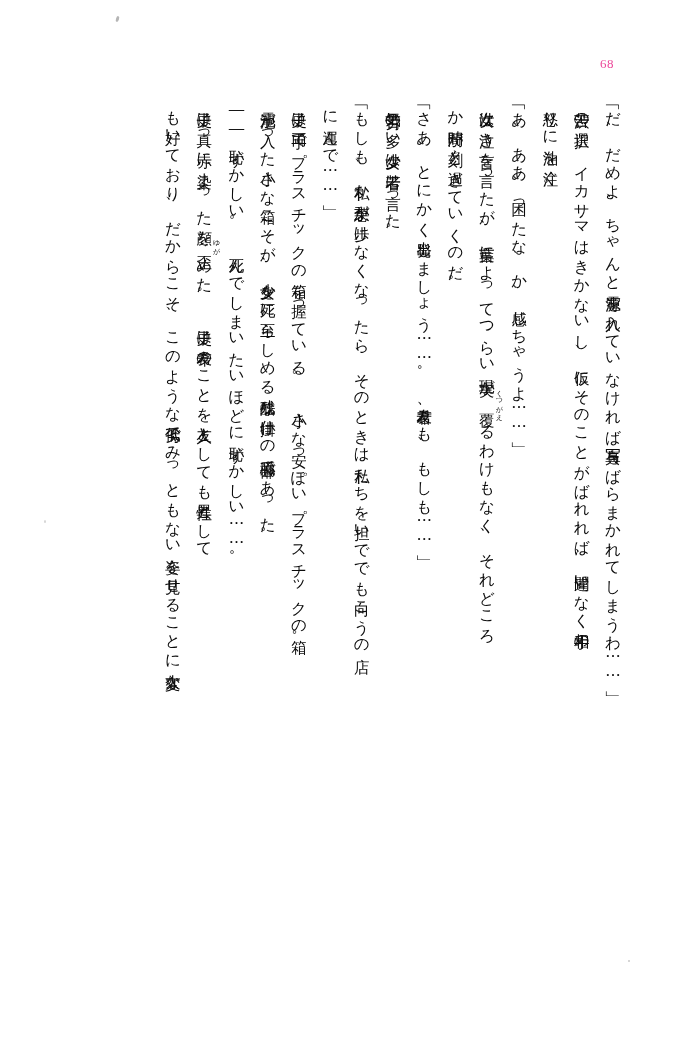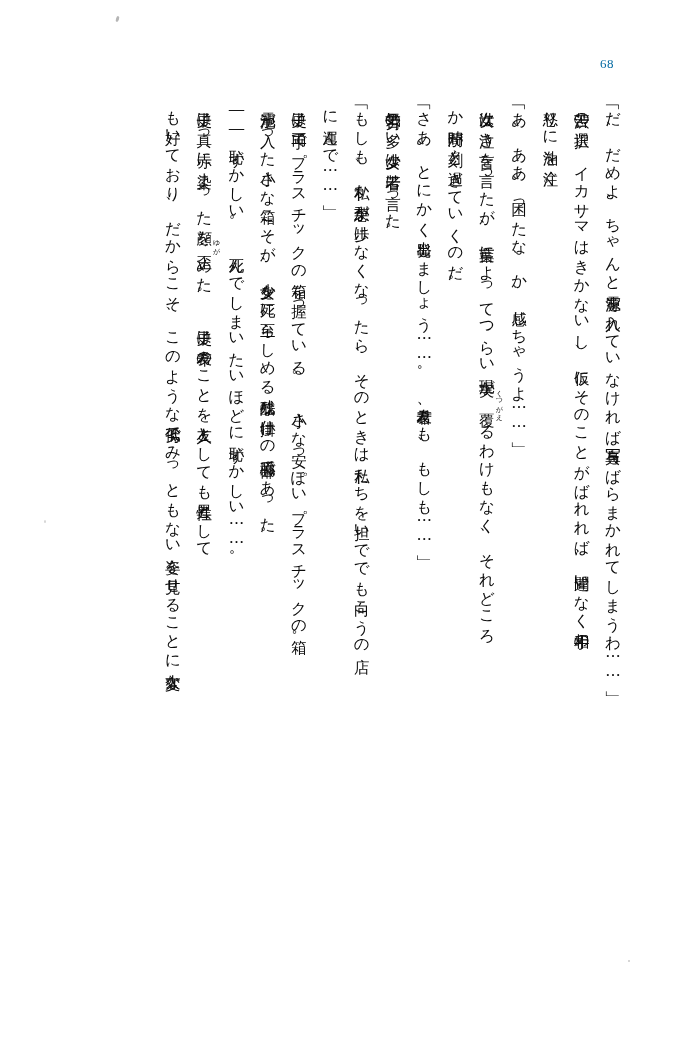--- a/index.html
+++ b/index.html
@@ -17,21 +17,21 @@
   }
 
   
   .page-number {
     position: absolute;
     top: 56px;
     right: 72px;
     font-size: 13px;
     font-family: "Liberation Serif", serif;
     letter-spacing: 0.5px;
-    color: #0369a1;
+    color: #ec4899;
   }
 
   
   .text-block {
     position: absolute;
     top: 100px;
     right: 58px;
     height: 870px;
     width: 560px;
     writing-mode: vertical-rl;

